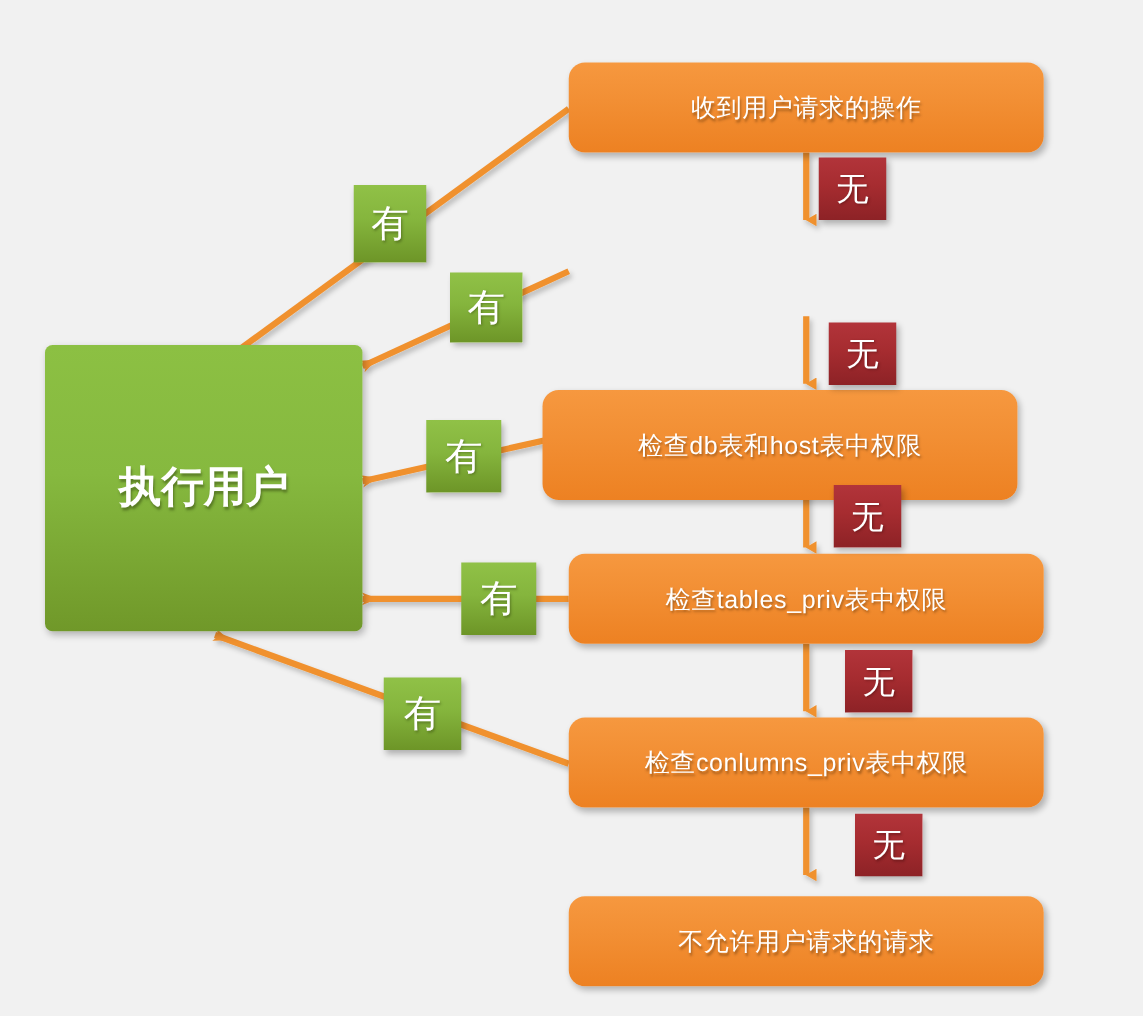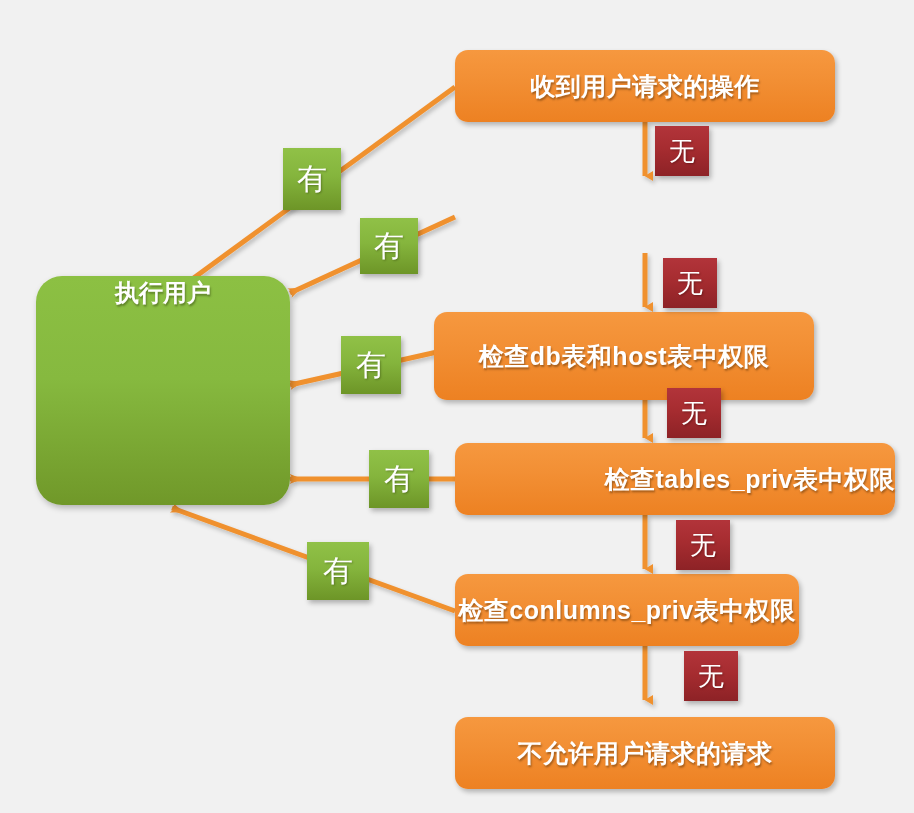--- a/index.html
+++ b/index.html
@@ -32,40 +32,41 @@
   .node-orange {
     position: absolute;
     box-sizing: border-box;
     display: flex;
     align-items: center;
     justify-content: center;
     border-radius: 13px;
     background: linear-gradient(to bottom, #f6983f 0%, #f28f34 42%, #ed8122 100%);
     box-shadow: 2px 3px 5px rgba(0,0,0,0.26);
     color: #ffffff;
-    font-weight: bold;
-    font-size: 25px;
+    font-weight: normal;
+    font-size: 20px;
     letter-spacing: 0.5px;
     text-shadow: 1px 2px 2px rgba(60,30,0,0.42);
     white-space: nowrap;
   }
 
   
   .node-green {
     position: absolute;
     box-sizing: border-box;
     display: flex;
+    align-items: center;
     justify-content: center;
     text-align: center;
-    border-radius: 26px;
+    border-radius: 6px;
     background: linear-gradient(to bottom, #8cc043 0%, #86b93f 45%, #709829 100%);
     box-shadow: 2px 3px 6px rgba(0,0,0,0.26);
     color: #ffffff;
     font-weight: bold;
-    font-size: 24px;
+    font-size: 34px;
     line-height: 1.42;
     text-shadow: 1px 2px 2px rgba(40,55,10,0.45);
   }
 
   
   .label-yes {
     position: absolute;
     box-sizing: border-box;
     display: flex;
     align-items: center;
@@ -133,25 +134,25 @@
 
   <div class="node-orange" style="left:455px; top:50px; width:380px; height:72px;">
     <span>收到用户请求的操作</span>
   </div>
 
 
   <div class="node-orange" style="left:434px; top:312px; width:380px; height:88px;">
     <span>检查db表和host表中权限</span>
   </div>
 
-  <div class="node-orange" style="left:455px; top:443px; width:440px; height:72px;justify-content:flex-end;">
+  <div class="node-orange" style="left:455px; top:443px; width:380px; height:72px;">
     <span>检查tables_priv表中权限</span>
   </div>
 
-  <div class="node-orange" style="left:455px; top:574px; width:344px; height:72px;">
+  <div class="node-orange" style="left:455px; top:574px; width:380px; height:72px;">
     <span>检查conlumns_priv表中权限</span>
   </div>
 
   <div class="node-orange" style="left:455px; top:717px; width:380px; height:72px;">
     <span>不允许用户请求的请求</span>
   </div>
 
   <div class="label-yes" style="left:283px; top:148px; width:58px; height:62px;">
     <span>有</span>
   </div>

